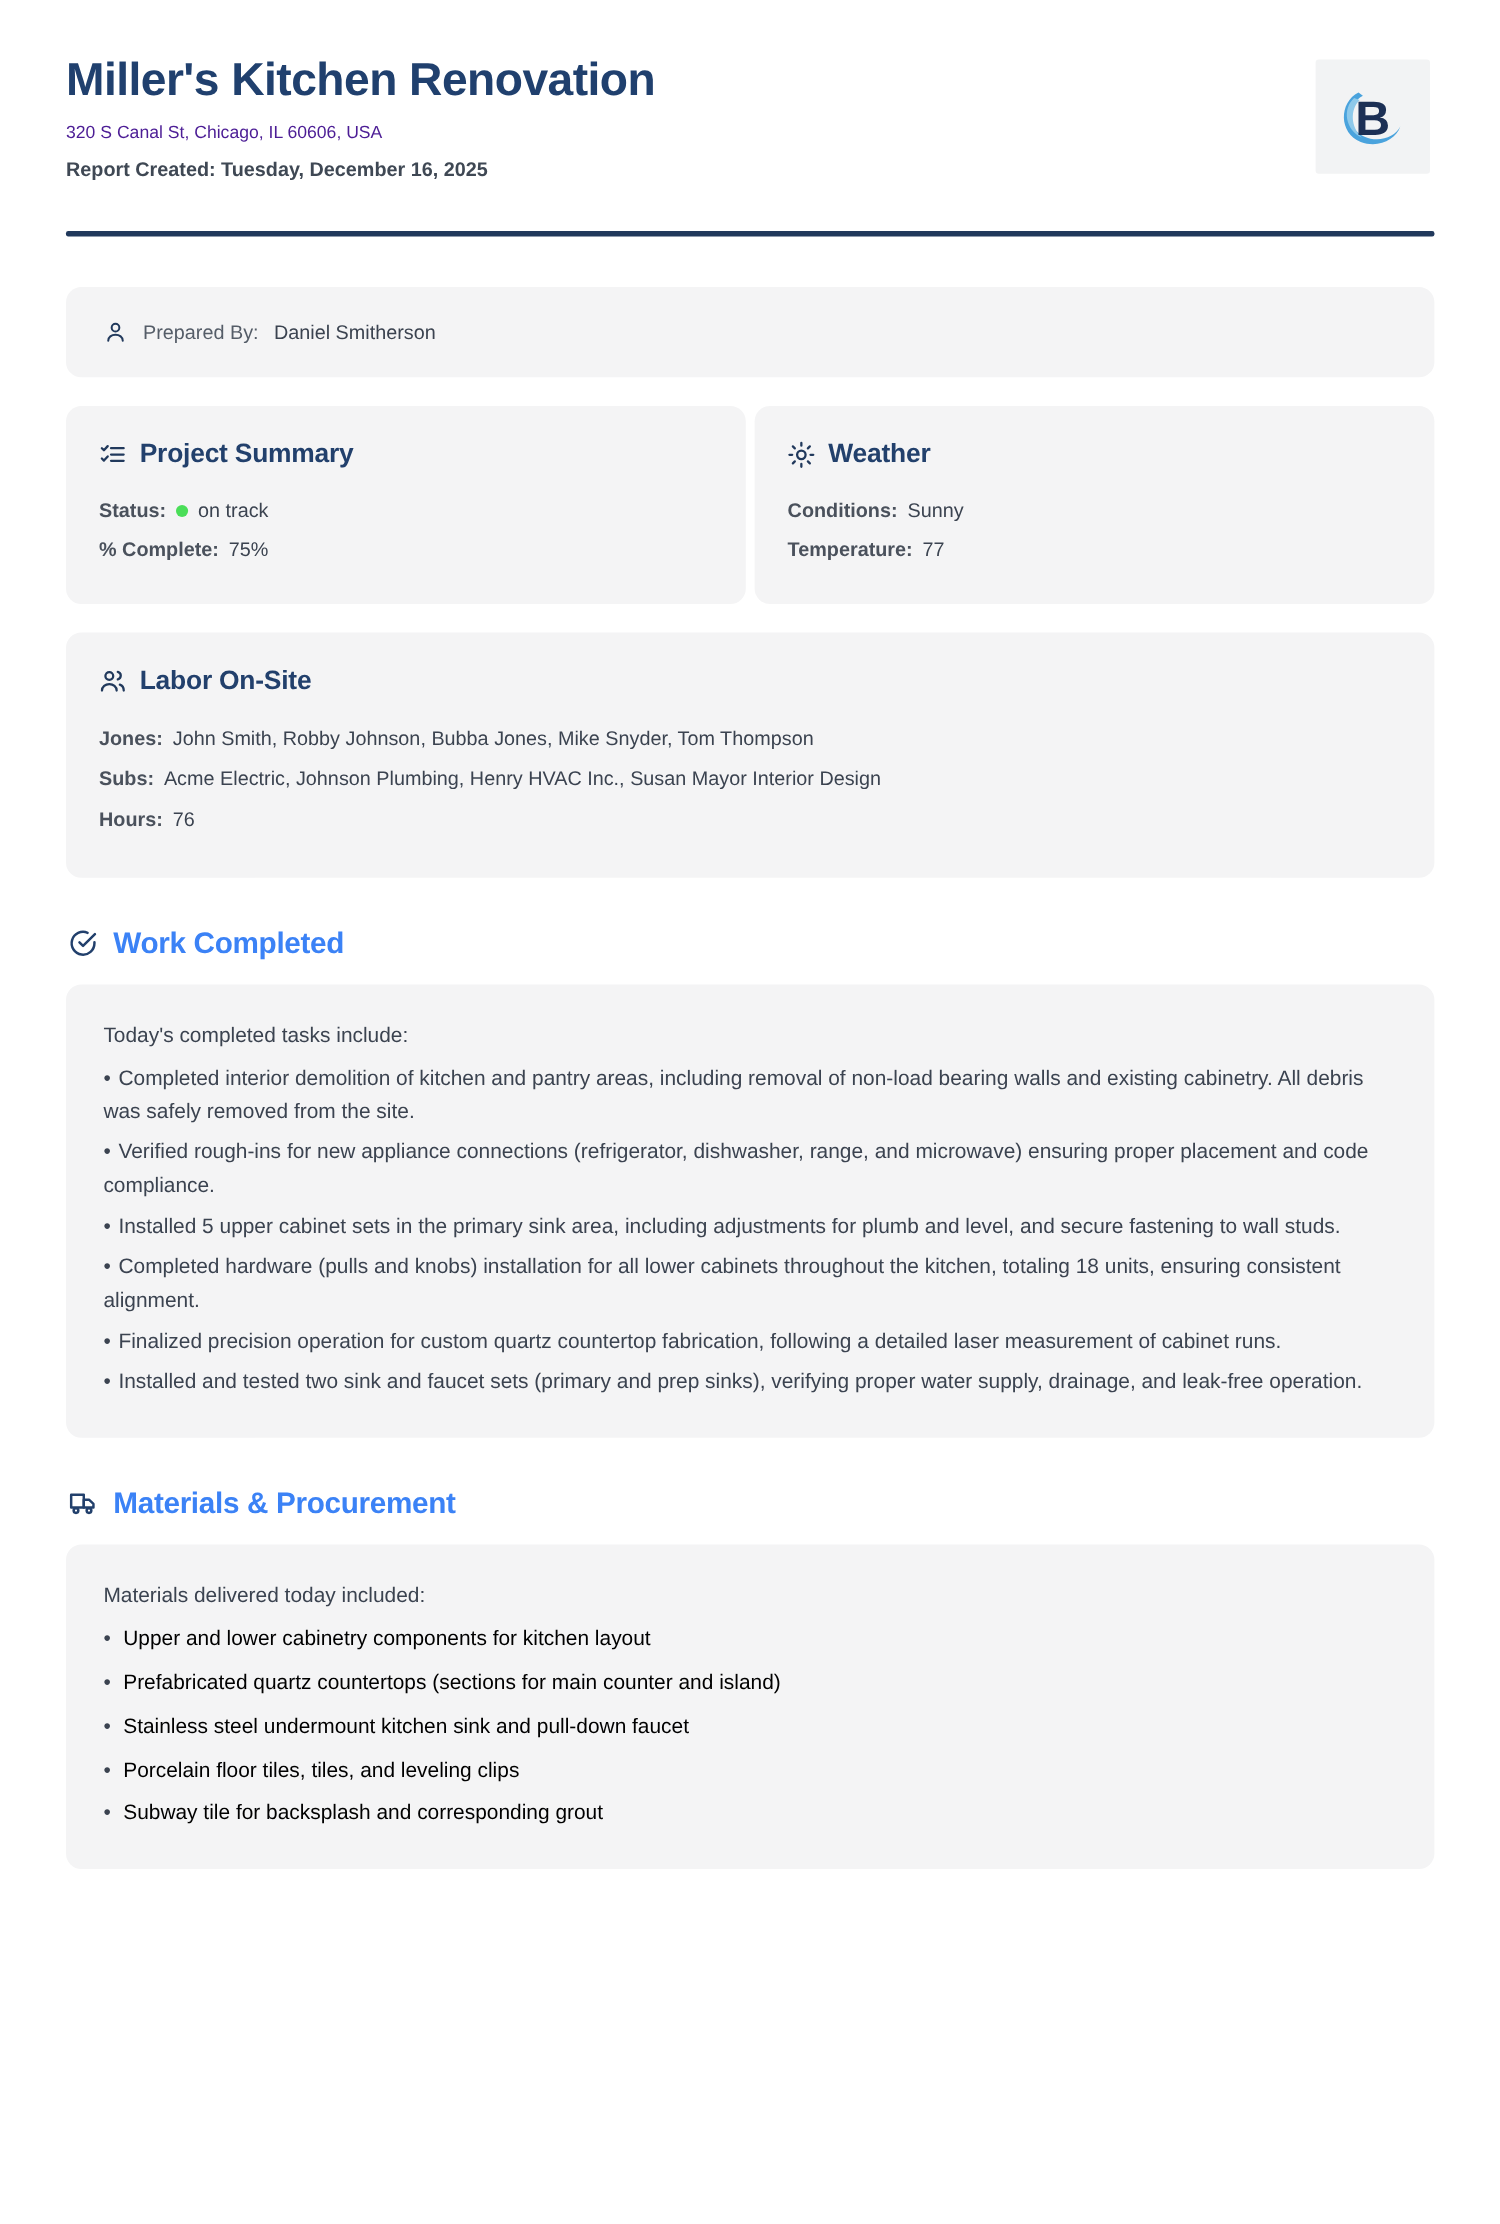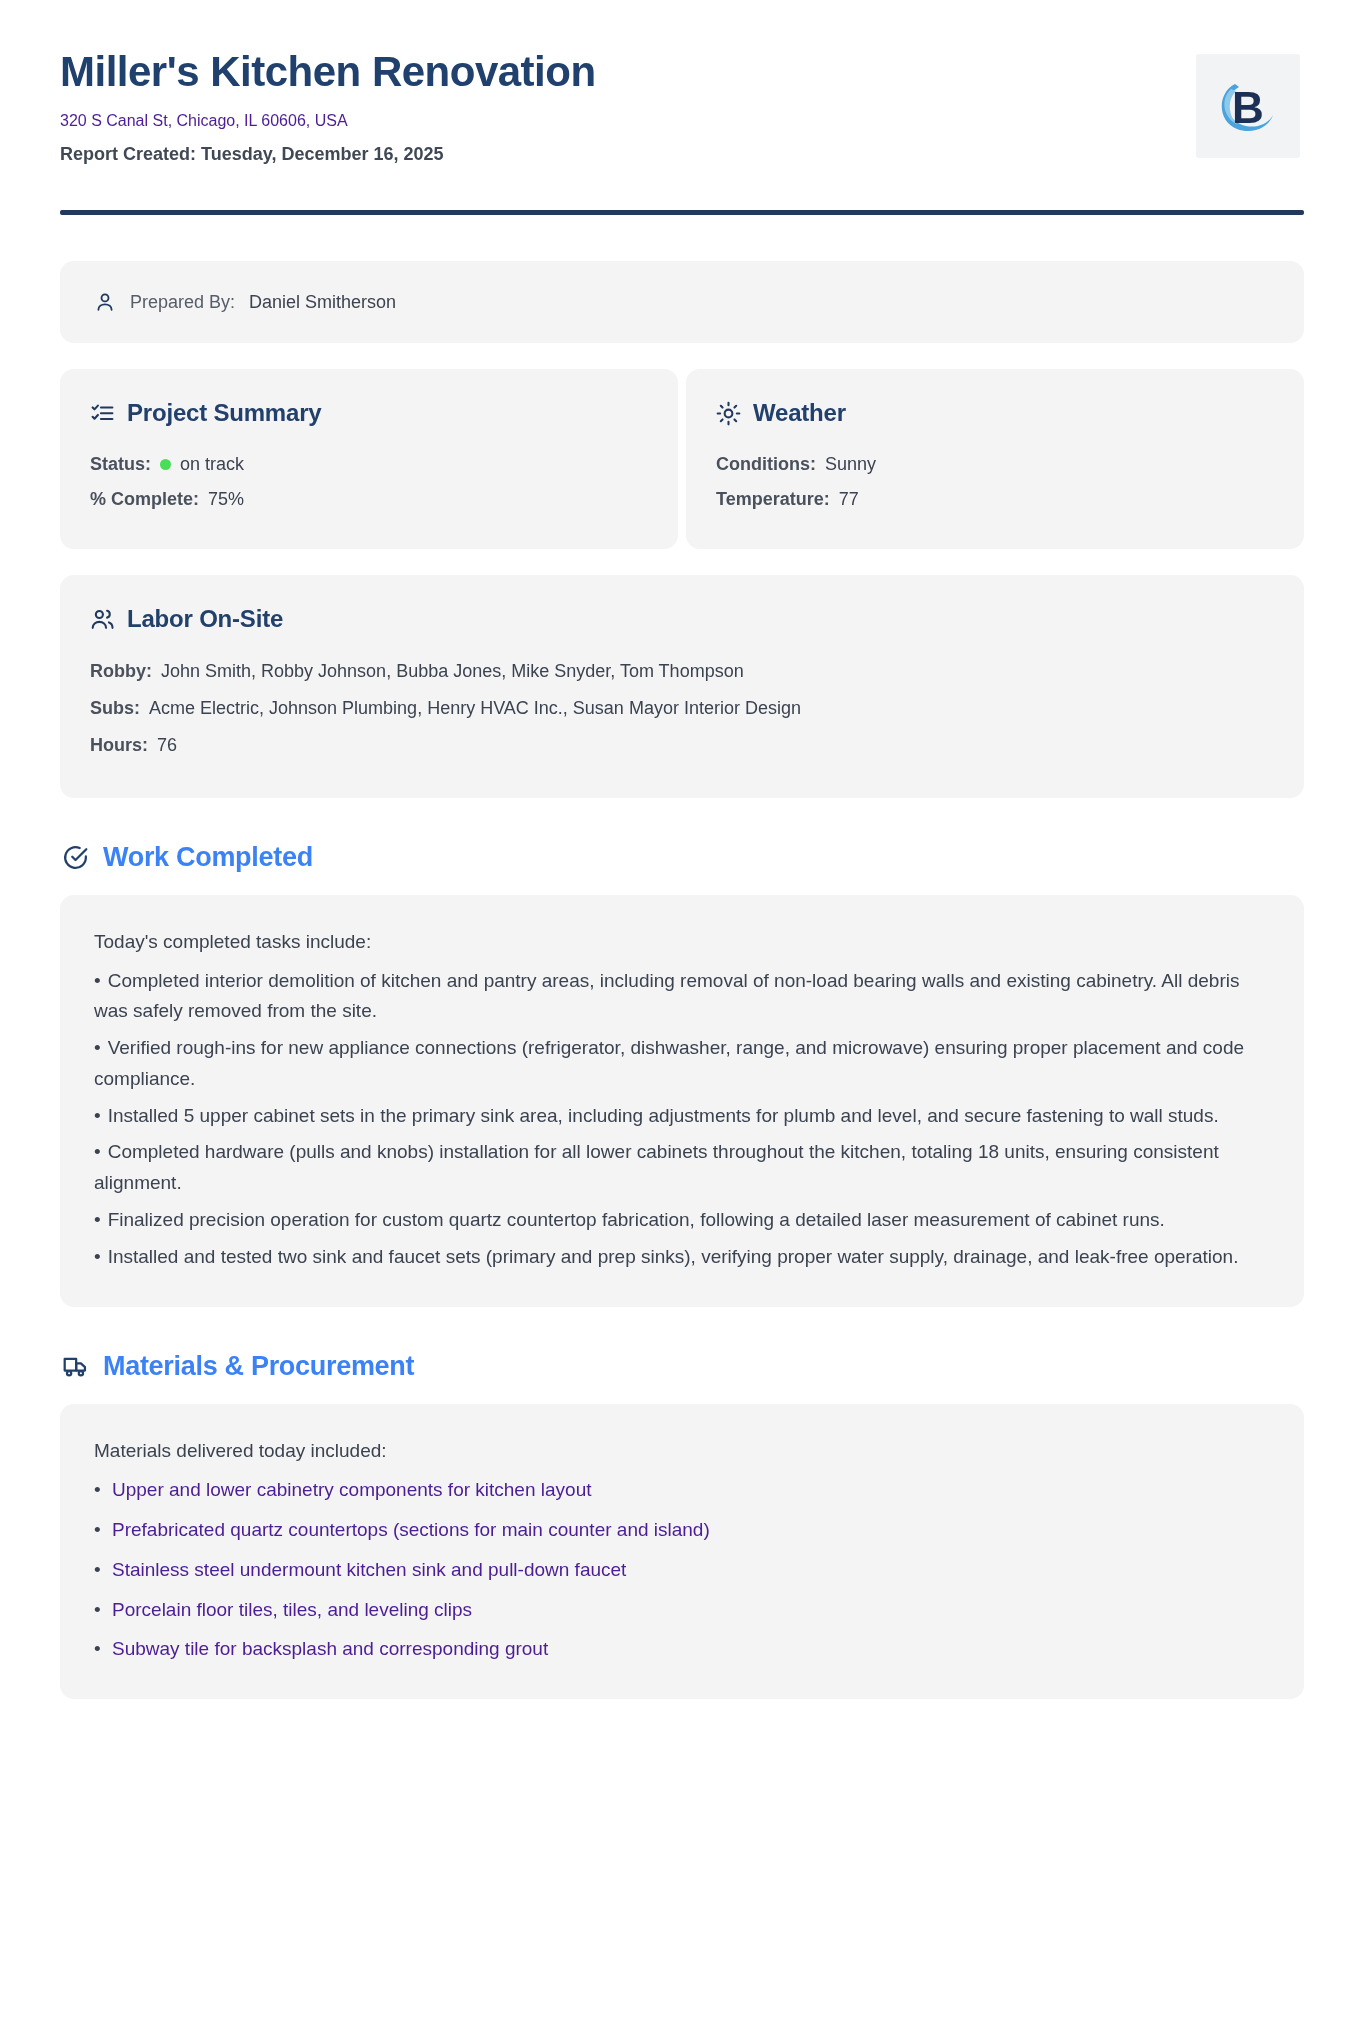--- a/index.html
+++ b/index.html
@@ -193,21 +193,21 @@
     line-height: 1.62;
     color: #3b4350;
     margin-top: 6px;
   }
   .bullet .dot { margin-right: 7px; }
 
   .mat-list { margin-top: 2px; }
   .mat-item {
     font-size: 19px;
     line-height: 1.62;
-    color: #4c1d95;
+    color: #000000;
     padding-left: 18px;
     margin-top: 9px;
     position: relative;
   }
   .mat-item::before {
     content: "\2022";
     position: absolute;
     left: 0;
     color: #3b4350;
   }
@@ -301,21 +301,21 @@
     <div class="card-head">
       <svg class="icon" width="25" height="25" viewBox="0 0 24 24" fill="none" stroke="#21395c" stroke-width="2" stroke-linecap="round" stroke-linejoin="round">
         <circle cx="9" cy="7.2" r="3.4"></circle>
         <path d="M2.6 20c0-3.4 2.9-5.7 6.4-5.7s6.4 2.3 6.4 5.7"></path>
         <path d="M16.4 3.6a3.4 3.4 0 0 1 0 6.6"></path>
         <path d="M18.2 14.8c2.1.7 3.4 2.6 3.4 5.2"></path>
       </svg>
       <span class="card-head-title">Labor On-Site</span>
     </div>
     <div class="kv">
-      <span class="k">Robby:</span>
+      <span class="k">Jones:</span>
       <span class="v">John Smith, Robby Johnson, Bubba Jones, Mike Snyder, Tom Thompson</span>
     </div>
     <div class="kv">
       <span class="k">Subs:</span>
       <span class="v">Acme Electric, Johnson Plumbing, Henry HVAC Inc., Susan Mayor Interior Design</span>
     </div>
     <div class="kv">
       <span class="k">Hours:</span>
       <span class="v">76</span>
     </div>

